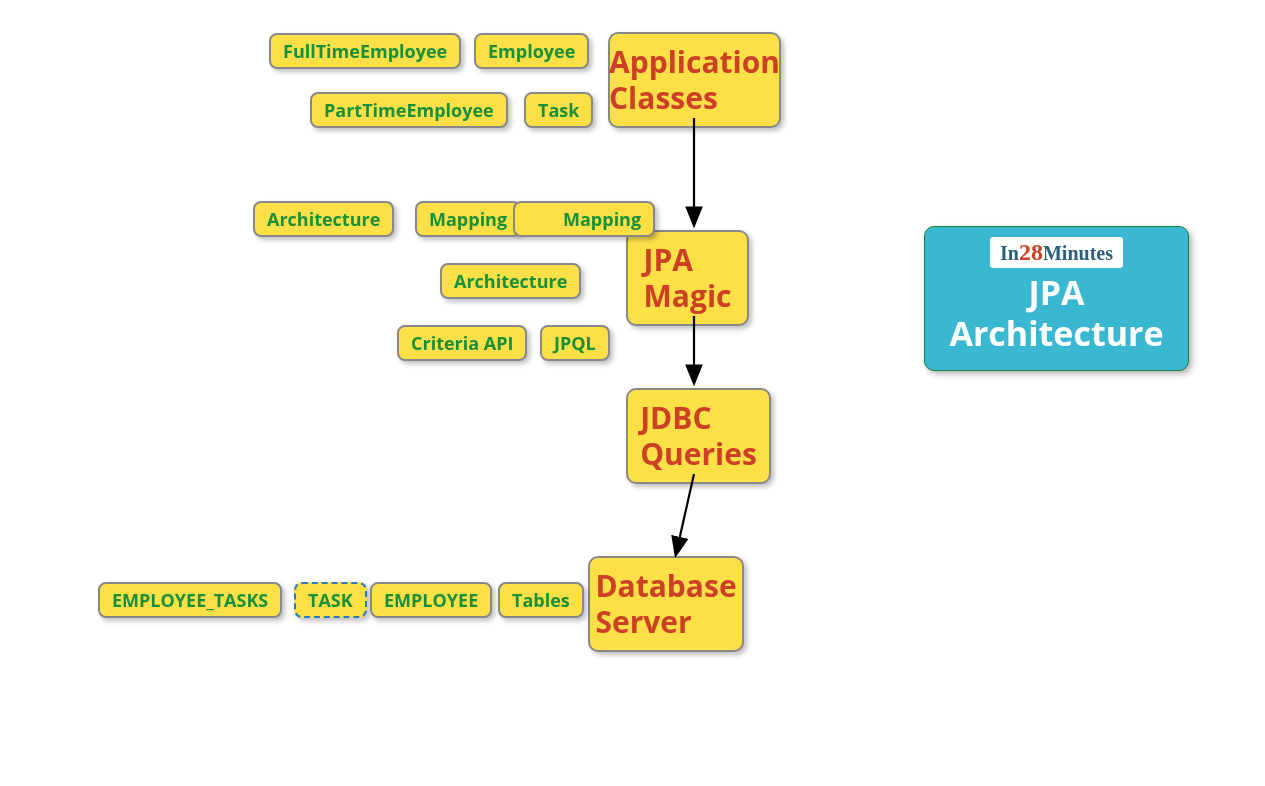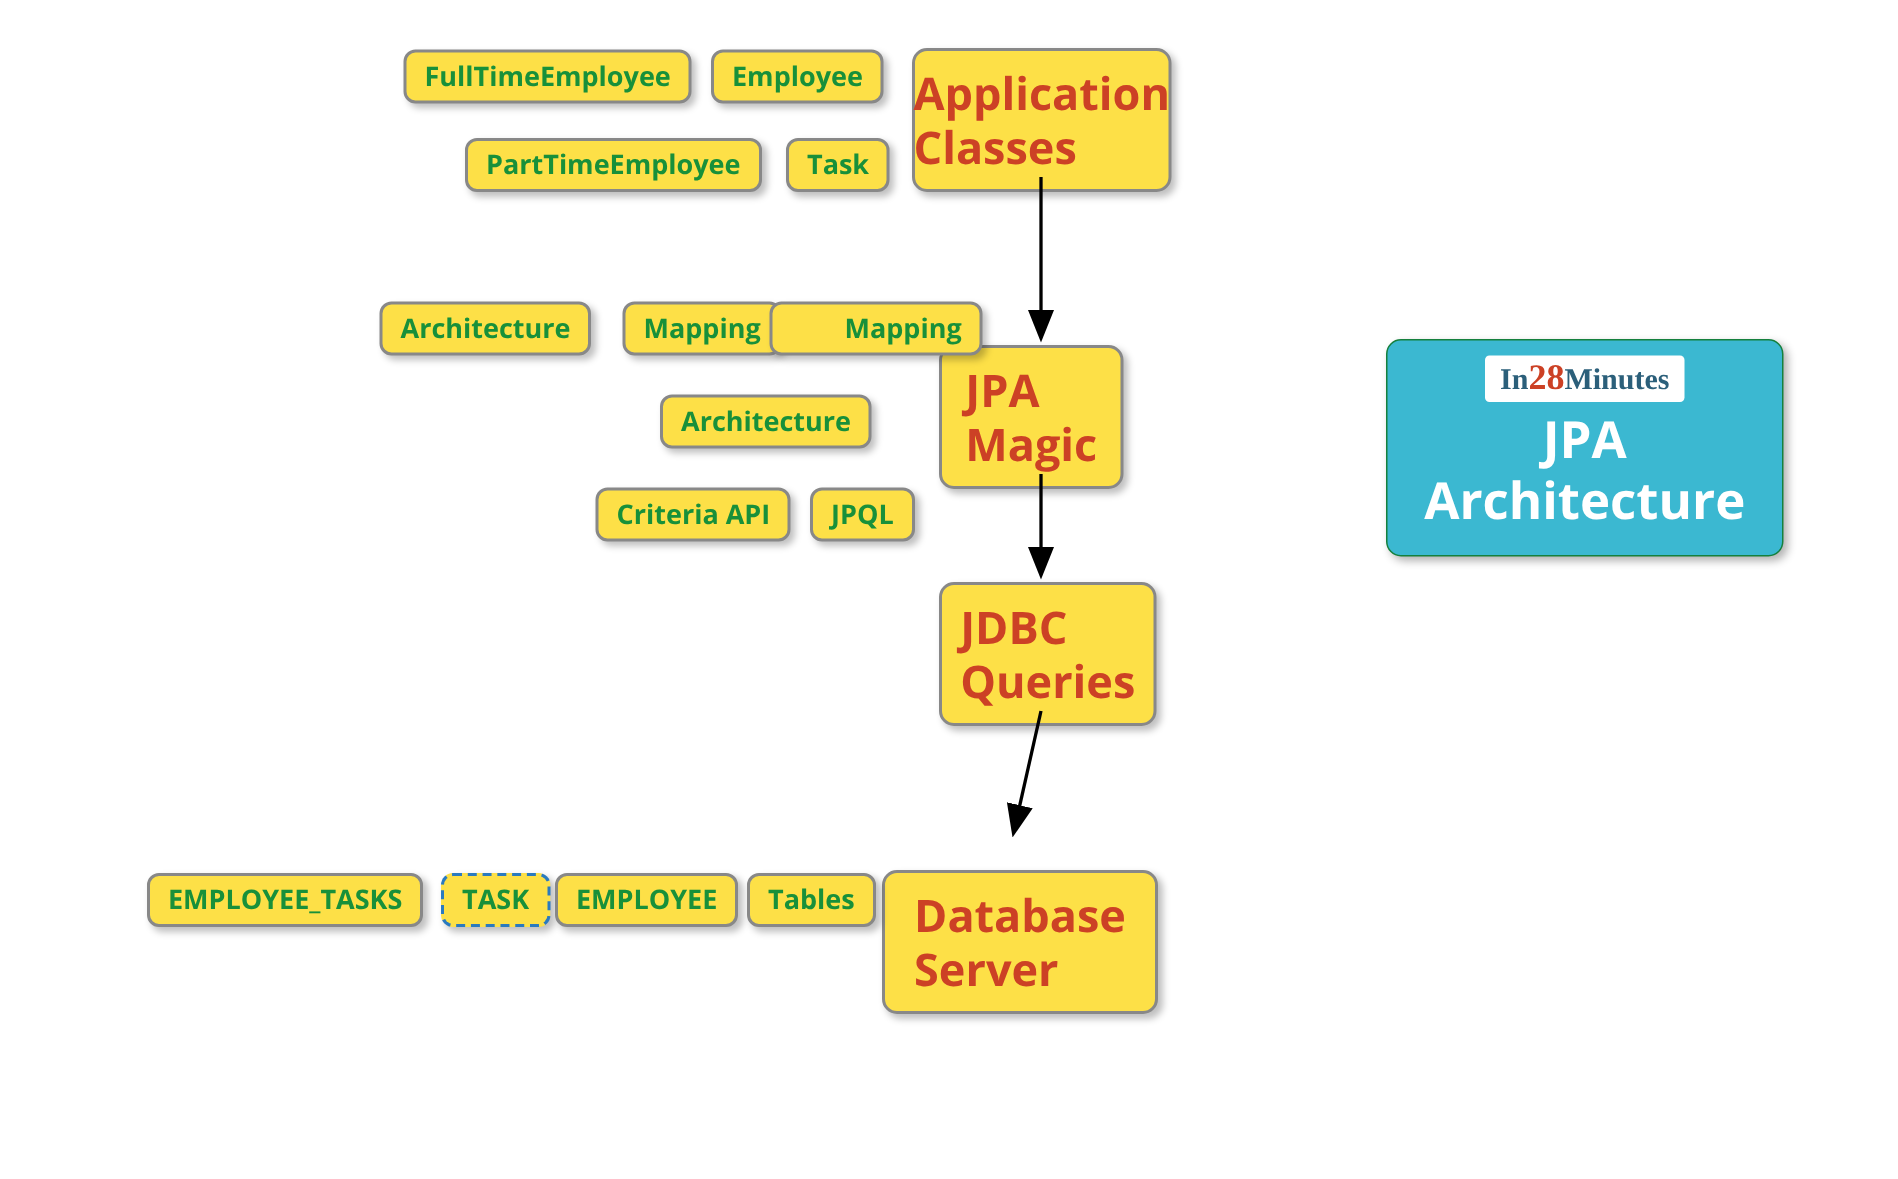--- a/index.html
+++ b/index.html
@@ -80,21 +80,21 @@
 
 <div class="node main-node" style="left:608px; top:32px; width:173px;">
   <span>Application<br>Classes</span>
 </div>
 <div class="node main-node" style="left:626px; top:230px; width:123px;">
   <span>JPA<br>Magic</span>
 </div>
 <div class="node main-node" style="left:626px; top:388px; width:145px;">
   <span>JDBC<br>Queries</span>
 </div>
-<div class="node main-node" style="left:588px; top:580px; width:184px;">
+<div class="node main-node" style="left:588px; top:556px; width:156px;">
   <span>Database<br>Server</span>
 </div>
 
 <div class="node sub-node" style="left:269px; top:33px;">
   <span>FullTimeEmployee</span>
 </div>
 <div class="node sub-node" style="left:474px; top:33px;">
   <span>Employee</span>
 </div>
 <div class="node sub-node" style="left:310px; top:92px;padding-left:12px;">

